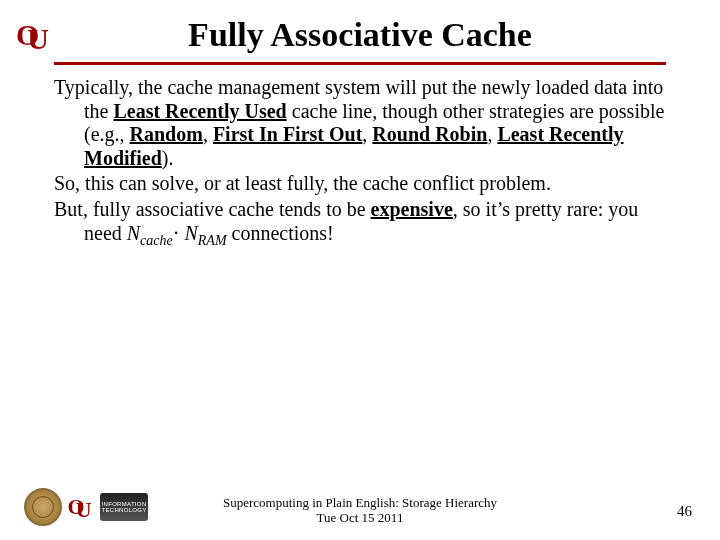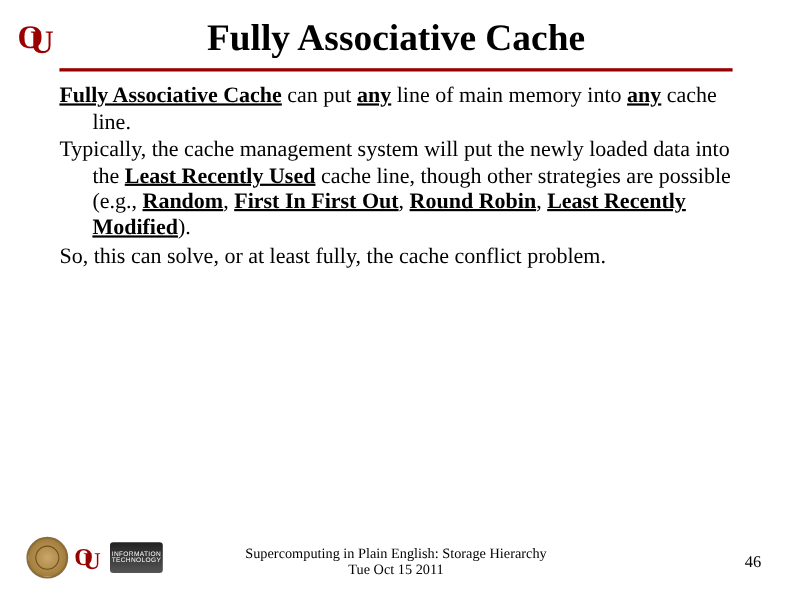--- a/index.html
+++ b/index.html
@@ -150,26 +150,26 @@
     <span class="interlock" style="font-size:30px;">
       <span style="position:relative; left:4px;">O</span><span style="position:relative; left:-8px; top:4px;">U</span>
     </span>
   </div>
 
   <div class="title">Fully Associative Cache</div>
   <div class="title-underline"></div>
 
   <div class="body">
     <p>
-      <span class="b u">Fully Associative Cache</span><span> can put </span><span class="b u">any</span><span> line of main memory into </span><span class="b u">any</span><span> cache line.</span>
-    </p>
-    <p>
       <span>Typically, the cache management system will put the newly loaded data into the </span><span class="b u">Least Recently Used</span><span> cache line, though other strategies are possible (e.g., </span><span class="b u">Random</span><span>, </span><span class="b u">First In First Out</span><span>, </span><span class="b u">Round Robin</span><span>, </span><span class="b u">Least Recently Modified</span><span>).</span>
     </p>
     <p>So, this can solve, or at least fully, the cache conflict problem.</p>
+    <p>
+      <span>But, fully associative cache tends to be </span><span class="b u">expensive</span><span>, so it’s pretty rare: you need </span><span class="i"><span>N</span><span class="sub">cache</span></span><span>· </span><span class="i"><span>N</span><span class="sub">RAM</span></span><span> connections!</span>
+    </p>
   </div>
 
   <div class="footer">
     <div class="footer-logos">
       <div class="seal"></div>
       <div class="ou-small ou-logo">
         <span class="interlock" style="font-size:22px;">
           <span style="position:relative; left:3px;">O</span><span style="position:relative; left:-6px; top:3px;">U</span>
         </span>
       </div>

